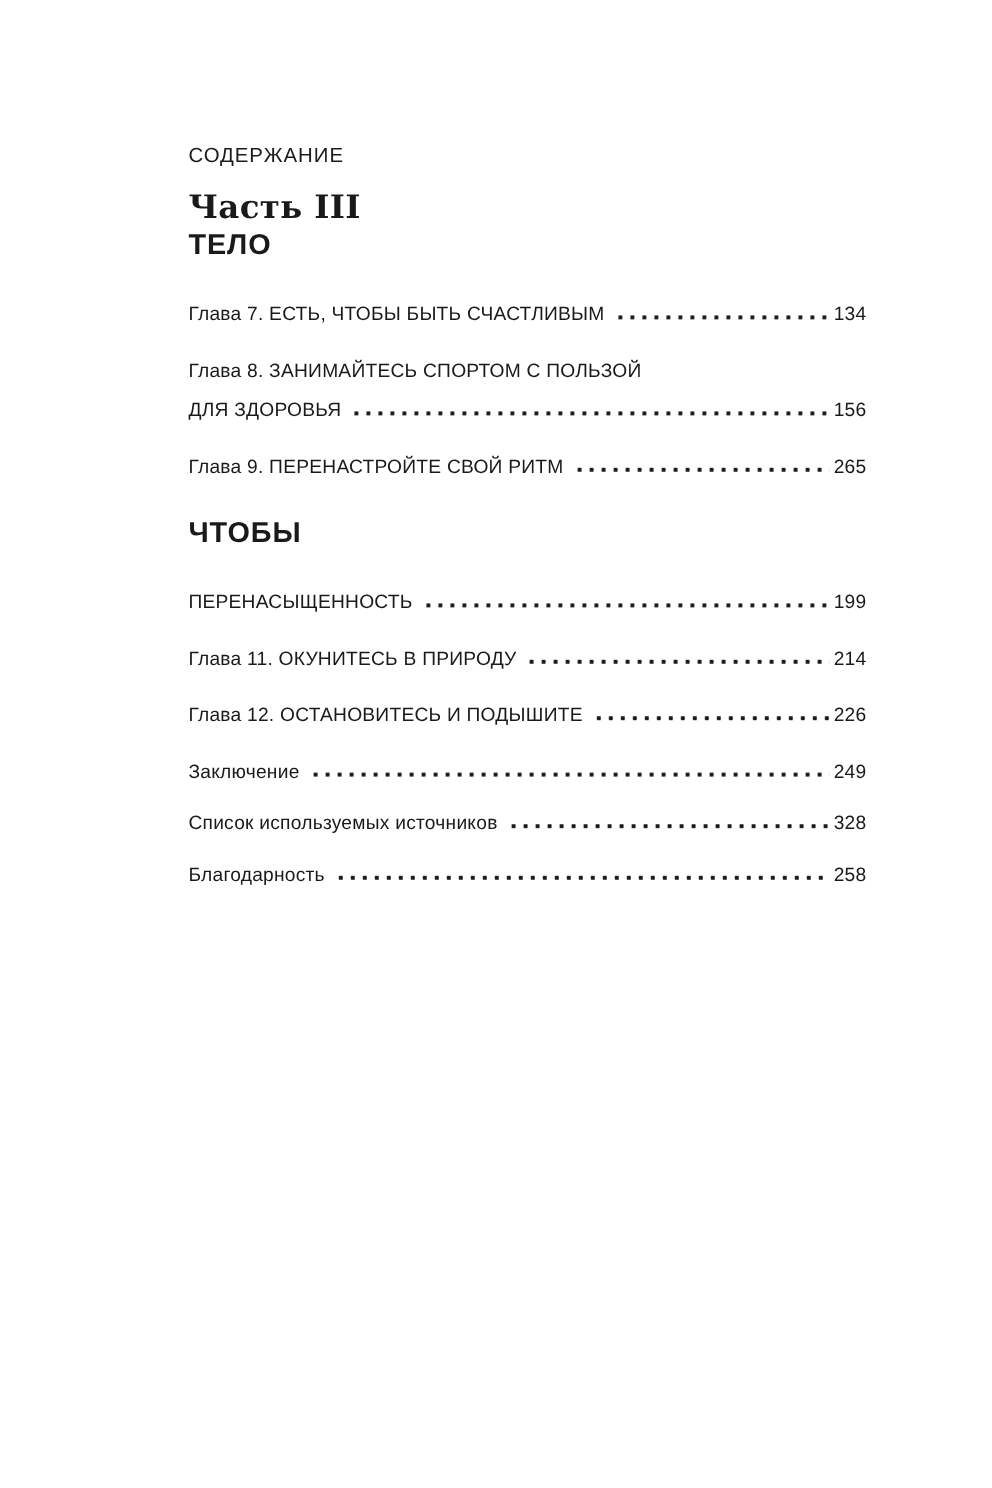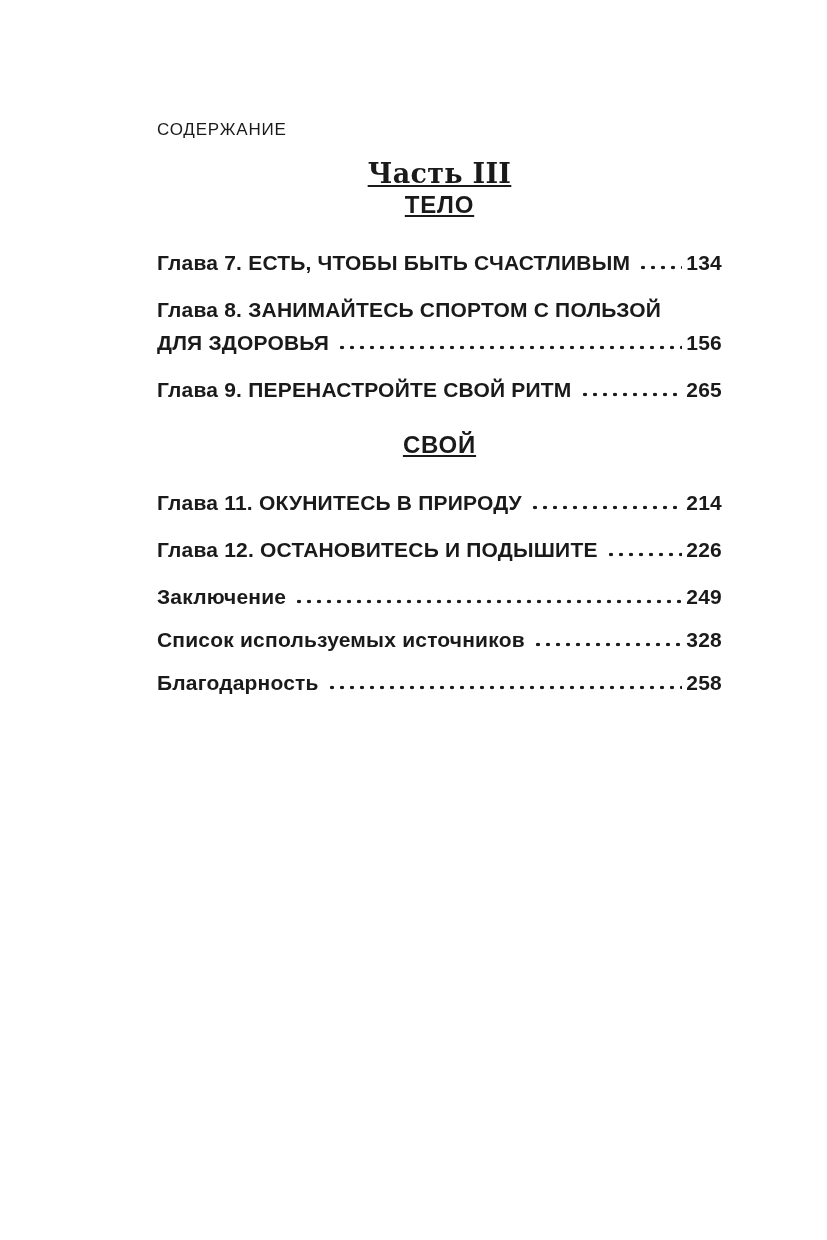--- a/index.html
+++ b/index.html
@@ -20,46 +20,44 @@
     overflow: hidden;
   }
   .doc-header {
     font-size: 17px;
     line-height: 20px;
     letter-spacing: 0.8px;
     font-weight: 400;
     margin: 0 0 18px 0;
   }
   .part-heading {
-    text-align: center;
+    text-align: left;
     margin: 0 0 26px 0;
-    text-decoration: underline;
   }
   .part-heading.second {
     margin-top: 24px;
   }
   .part-title {
     font-family: "DejaVu Serif", serif;
     font-weight: 700;
     font-size: 27px;
     line-height: 32px;
     letter-spacing: 0.3px;
   }
   .part-subtitle {
     font-family: "Liberation Sans", sans-serif;
     font-weight: 700;
     font-size: 24px;
     line-height: 30px;
     letter-spacing: 0.8px;
   }
   .toc-entry {
-    font-size: 21px;
+    font-size: 16px;
     line-height: 33px;
     margin-bottom: 14px;
-    font-weight: bold;
   }
   .entry-line {
     display: flex;
     align-items: baseline;
   }
   .entry-text {
     letter-spacing: 0.2px;
     white-space: pre-wrap;
   }
   .leader {
@@ -115,24 +113,29 @@
 
   <div class="toc-entry">
     <div class="entry-line">
       <span class="entry-text">Глава 9. ПЕРЕНАСТРОЙТЕ СВОЙ РИТМ</span>
       <span class="leader"></span>
       <span class="pagenum">265</span>
     </div>
   </div>
 
   <div class="part-heading second">
-    <div class="part-subtitle">СВОЙ</div>
+    <div class="part-subtitle">ЧТОБЫ</div>
   </div>
 
   <div class="toc-entry">
+    <div class="entry-line">
+      <span class="entry-text">ПЕРЕНАСЫЩЕННОСТЬ</span>
+      <span class="leader"></span>
+      <span class="pagenum">199</span>
+    </div>
   </div>
 
   <div class="toc-entry">
     <div class="entry-line">
       <span class="entry-text">Глава 11. ОКУНИТЕСЬ В ПРИРОДУ</span>
       <span class="leader"></span>
       <span class="pagenum">214</span>
     </div>
   </div>
 

